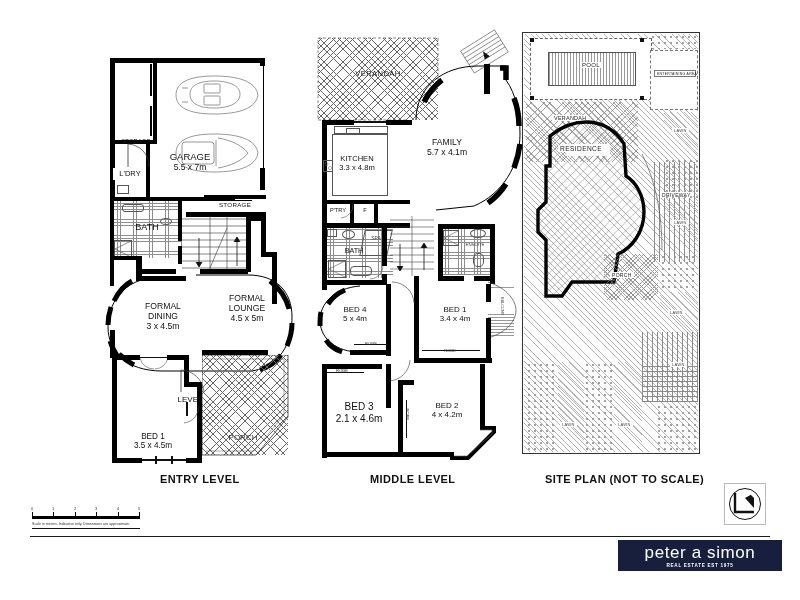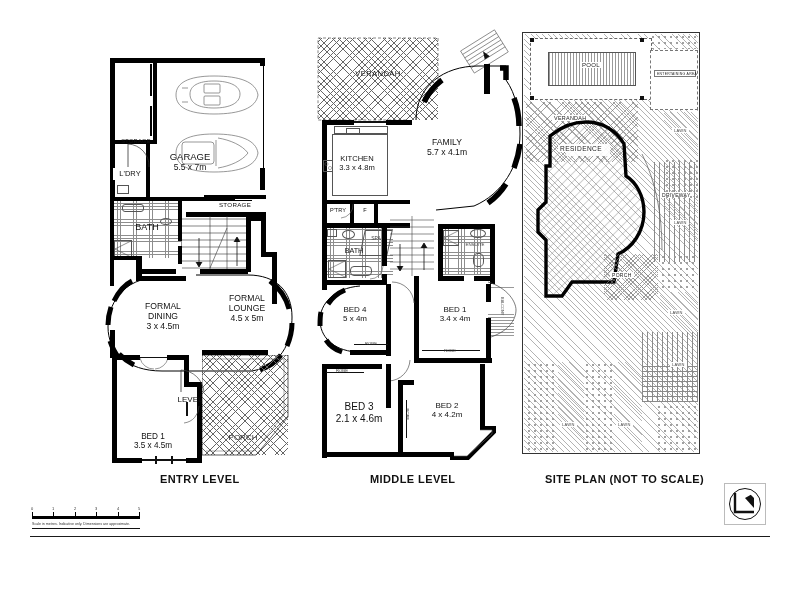--- a/index.html
+++ b/index.html
@@ -587,14 +587,18 @@
     <svg width="40" height="40" viewBox="0 0 40 40">
       <circle cx="20" cy="20" r="15.5" fill="none" stroke="#111" stroke-width="1"></circle>
       <path d="M10,9 L10,28 L29,28" fill="none" stroke="#111" stroke-width="2.4"></path>
       <path d="M29,9 L29,24 L20,14 Z" fill="#111"></path>
       <path d="M24,9 L29,9 L29,14 Z" fill="#fff"></path>
     </svg>
   </div>
 
   <div id="footerline"></div>
 
+  <div id="logo">
+    <div id="logoMain">peter a simon</div>
+    <div id="logoSub">REAL ESTATE  EST 1975</div>
+  </div>
 
 </div>
 
 </body></html>

